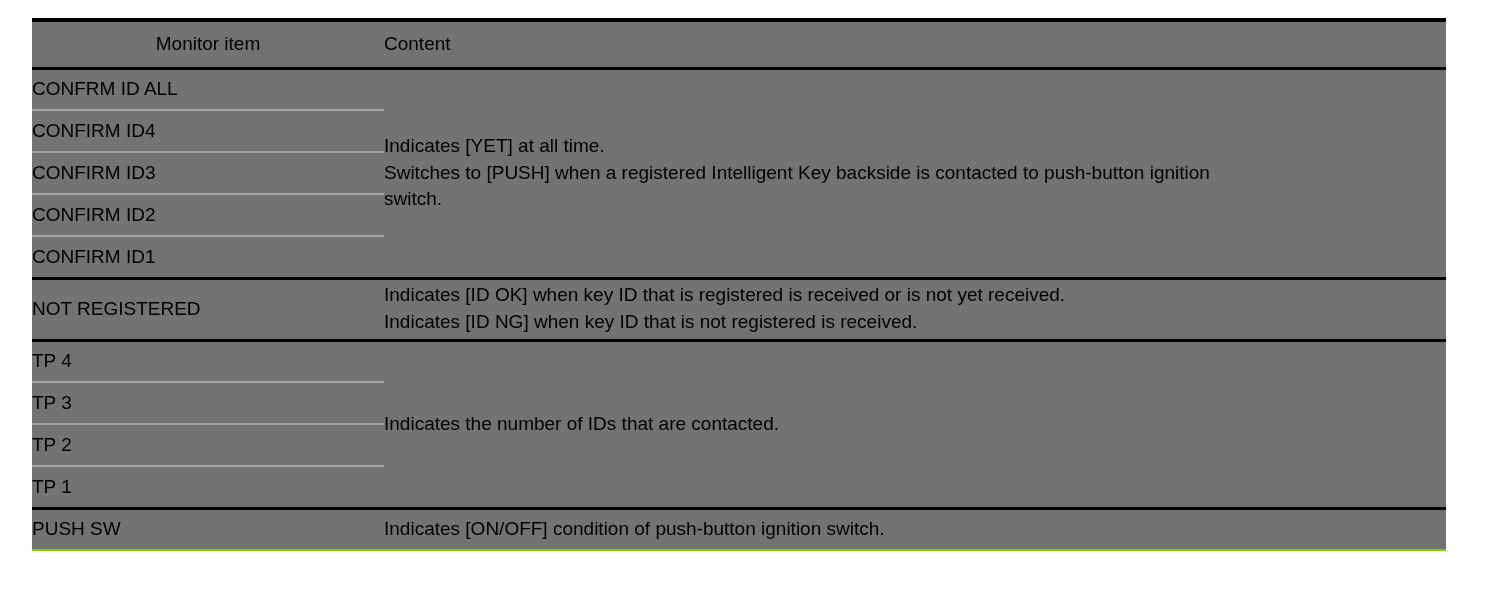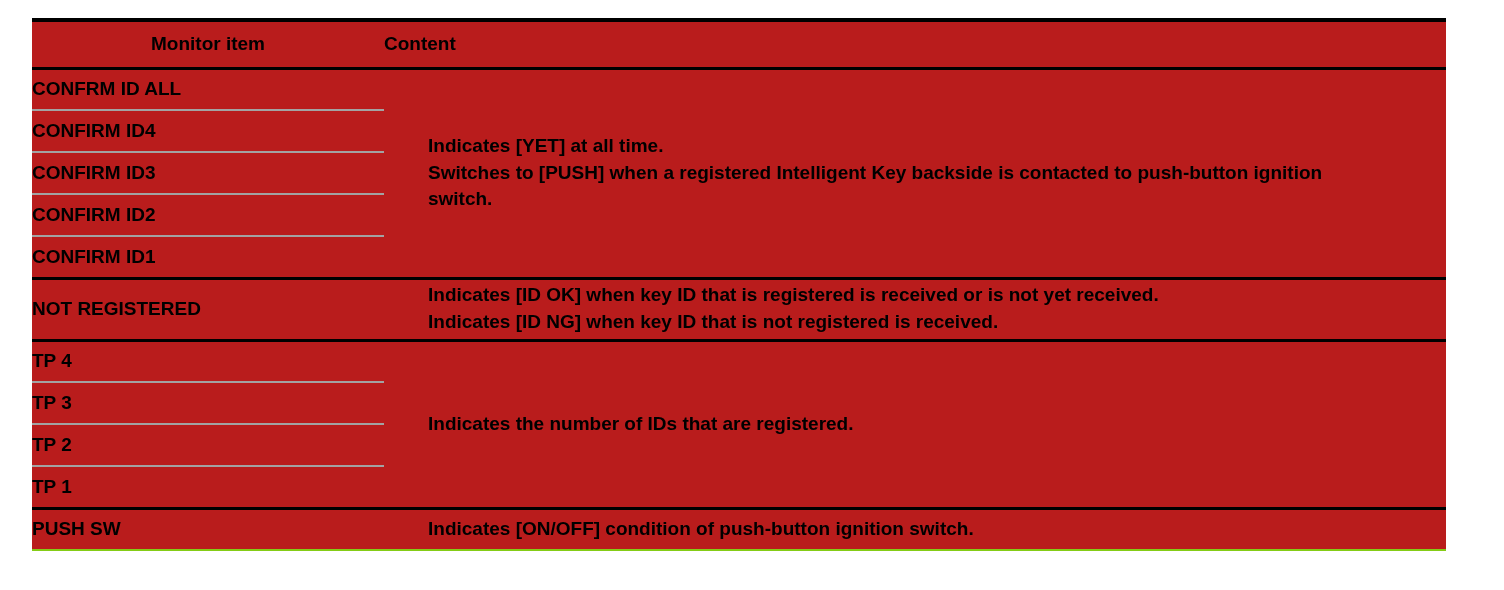--- a/index.html
+++ b/index.html
@@ -32,22 +32,22 @@
     border-collapse: collapse;
     table-layout: fixed;
     font-size: 19px;
   }
 
   .spec-table td,
   .spec-table th {
     border: none;
     padding: 0;
     vertical-align: middle;
-    font-weight: bold;
-    background: #b91c1c;
+    font-weight: normal;
+    background: #737373;
   }
 
   
   col.c-item { width: 352px; }
   col.c-content { width: 1062px; }
 
   
   .rule-thick-top > td,
   .rule-thick-top > th {
     border-top: 4px solid #000;
@@ -91,21 +91,20 @@
     padding-left: 16px;
     padding-right: 10px;
     line-height: 1.42;
   }
   .content-pad-top {
     padding-top: 14px;
   }
   .content-line {
     display: block;
     white-space: nowrap;
-    margin-left: 44px;
   }
   .head-label {
     display: inline-block;
   }
   .item-label {
     display: inline-block;
     white-space: nowrap;
   }
 </style>
 </head>
@@ -168,21 +167,21 @@
           <span class="content-line">Indicates [ID OK] when key ID that is registered is received or is not yet received.</span>
           <span class="content-line">Indicates [ID NG] when key ID that is not registered is received.</span>
         </td>
       </tr>
 
       <tr class="rule-med">
         <td class="cell-item">
           <span class="item-label">TP 4</span>
         </td>
         <td class="cell-content-mid" rowspan="4">
-          <span class="content-line">Indicates the number of IDs that are registered.</span>
+          <span class="content-line">Indicates the number of IDs that are contacted.</span>
         </td>
       </tr>
       <tr class="rule-thin">
         <td class="cell-item">
           <span class="item-label">TP 3</span>
         </td>
       </tr>
       <tr class="rule-thin">
         <td class="cell-item">
           <span class="item-label">TP 2</span>

